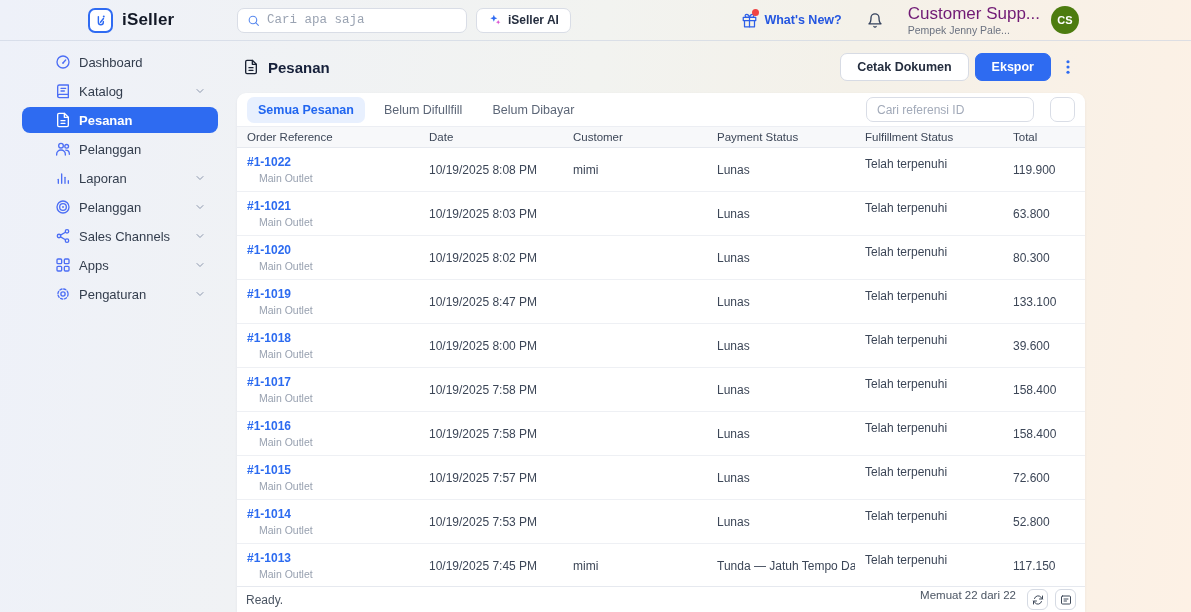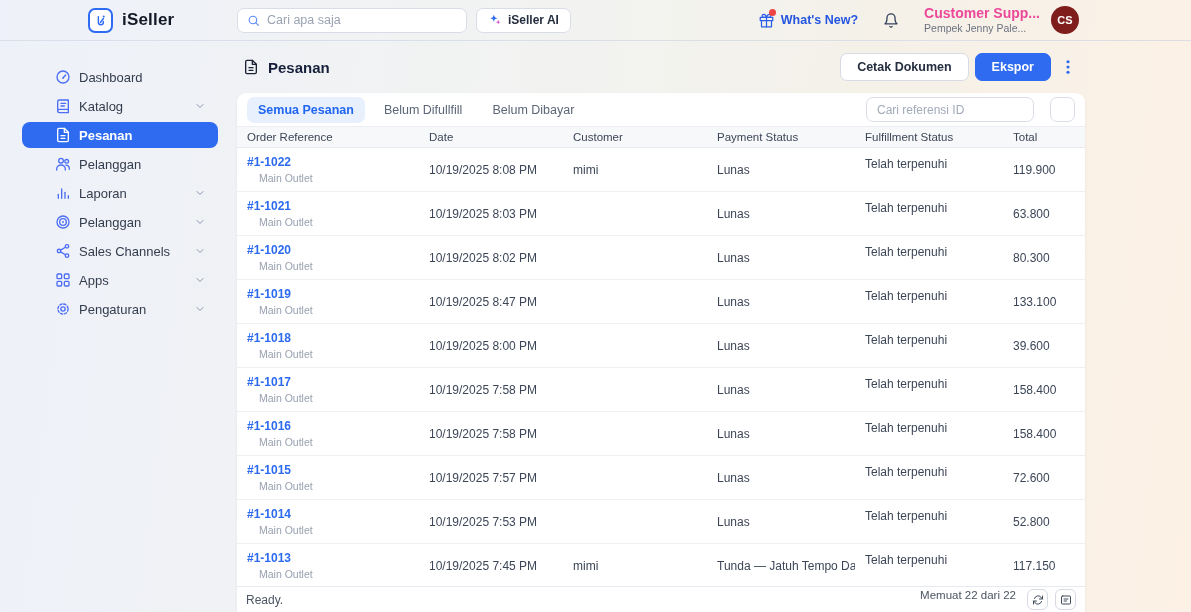--- a/index.html
+++ b/index.html
@@ -28,48 +28,48 @@
   .logo-box .ic { width: 17px; height: 17px; }
   .brand-name { font-size: 17px; font-weight: 700; color: #121826; letter-spacing: .2px; }
 
   .g-search {
     width: 230px; height: 25px; background: #fff; border: 1px solid #d9dde6; border-radius: 7px;
     display: flex; align-items: center; gap: 7px; padding: 0 9px; color: #9aa3b2;
   }
   .g-search .ic { width: 13px; height: 13px; color: #5b8bef; flex: 0 0 13px; }
   .g-search input {
     border: none; outline: none; background: transparent; font-size: 12.5px; width: 100%;
-    font-family: Liberation Sans, sans-serif; color: #3c4657;
+    font-family: Liberation Mono, monospace; color: #3c4657;
   }
   .g-search input::placeholder { color: #9aa3b2; }
 
   .ai-btn {
     margin-left: 9px; height: 25px; background: #fff; border: 1px solid #d9dde6; border-radius: 7px;
     display: flex; align-items: center; gap: 6px; padding: 0 11px; cursor: pointer;
     font-size: 12px; font-weight: 700; color: #252e3f; font-family: inherit;
   }
   .ai-btn .ic { width: 14px; height: 14px; }
 
   .top-right { margin-left: auto; display: flex; align-items: center; gap: 25px; margin-right: 112px; }
   .whats-new { display: flex; align-items: center; gap: 7px; cursor: pointer; position: relative; }
   .whats-new .ic { width: 15px; height: 15px; color: #2d5fe8; }
   .wn-dot { position: absolute; left: 10px; top: -4px; width: 7px; height: 7px; border-radius: 50%; background: #ef4444; }
   .whats-new span { font-size: 12.5px; font-weight: 700; color: #2456e0; }
   .bell { width: 16px; height: 17px; color: #33415c; cursor: pointer; }
   .account { display: flex; align-items: center; gap: 11px; cursor: pointer; }
   .acct-text { text-align: left; line-height: 1.25; }
-  .acct-name { font-size: 14px; font-weight: 700; color: #ec4899; }
+  .acct-name { font-size: 17px; font-weight: 400; color: #701a75; }
   .acct-sub { font-size: 10.5px; color: #6b7280; }
   .avatar {
-    width: 28px; height: 28px; border-radius: 50%; background: #7f1d1d; color: #fff;
+    width: 28px; height: 28px; border-radius: 50%; background: #4d7c0f; color: #fff;
     font-size: 11px; font-weight: 700; display: flex; align-items: center; justify-content: center;
   }
 
   
-  .sidebar { position: absolute; top: 51px; left: 0; width: 237px; bottom: 0; padding-top: 13px; }
+  .sidebar { position: absolute; top: 36px; left: 0; width: 237px; bottom: 0; padding-top: 13px; }
   .side-item {
     height: 26px; margin: 0 19px 3px 22px; border-radius: 8px;
     display: flex; align-items: center; gap: 8px; padding: 0 12px 0 33px;
     color: #333d4d; font-size: 13px; cursor: pointer;
   }
   .side-item .s-icon { width: 16px; height: 16px; color: #4c6ef5; flex: 0 0 16px; }
   .side-item .chev { width: 12px; height: 12px; color: #8c97ad; margin-left: auto; }
   .side-item.active { background: #2e6bf1; color: #fff; font-weight: 700; }
   .side-item.active .s-icon { color: #fff; }
 

